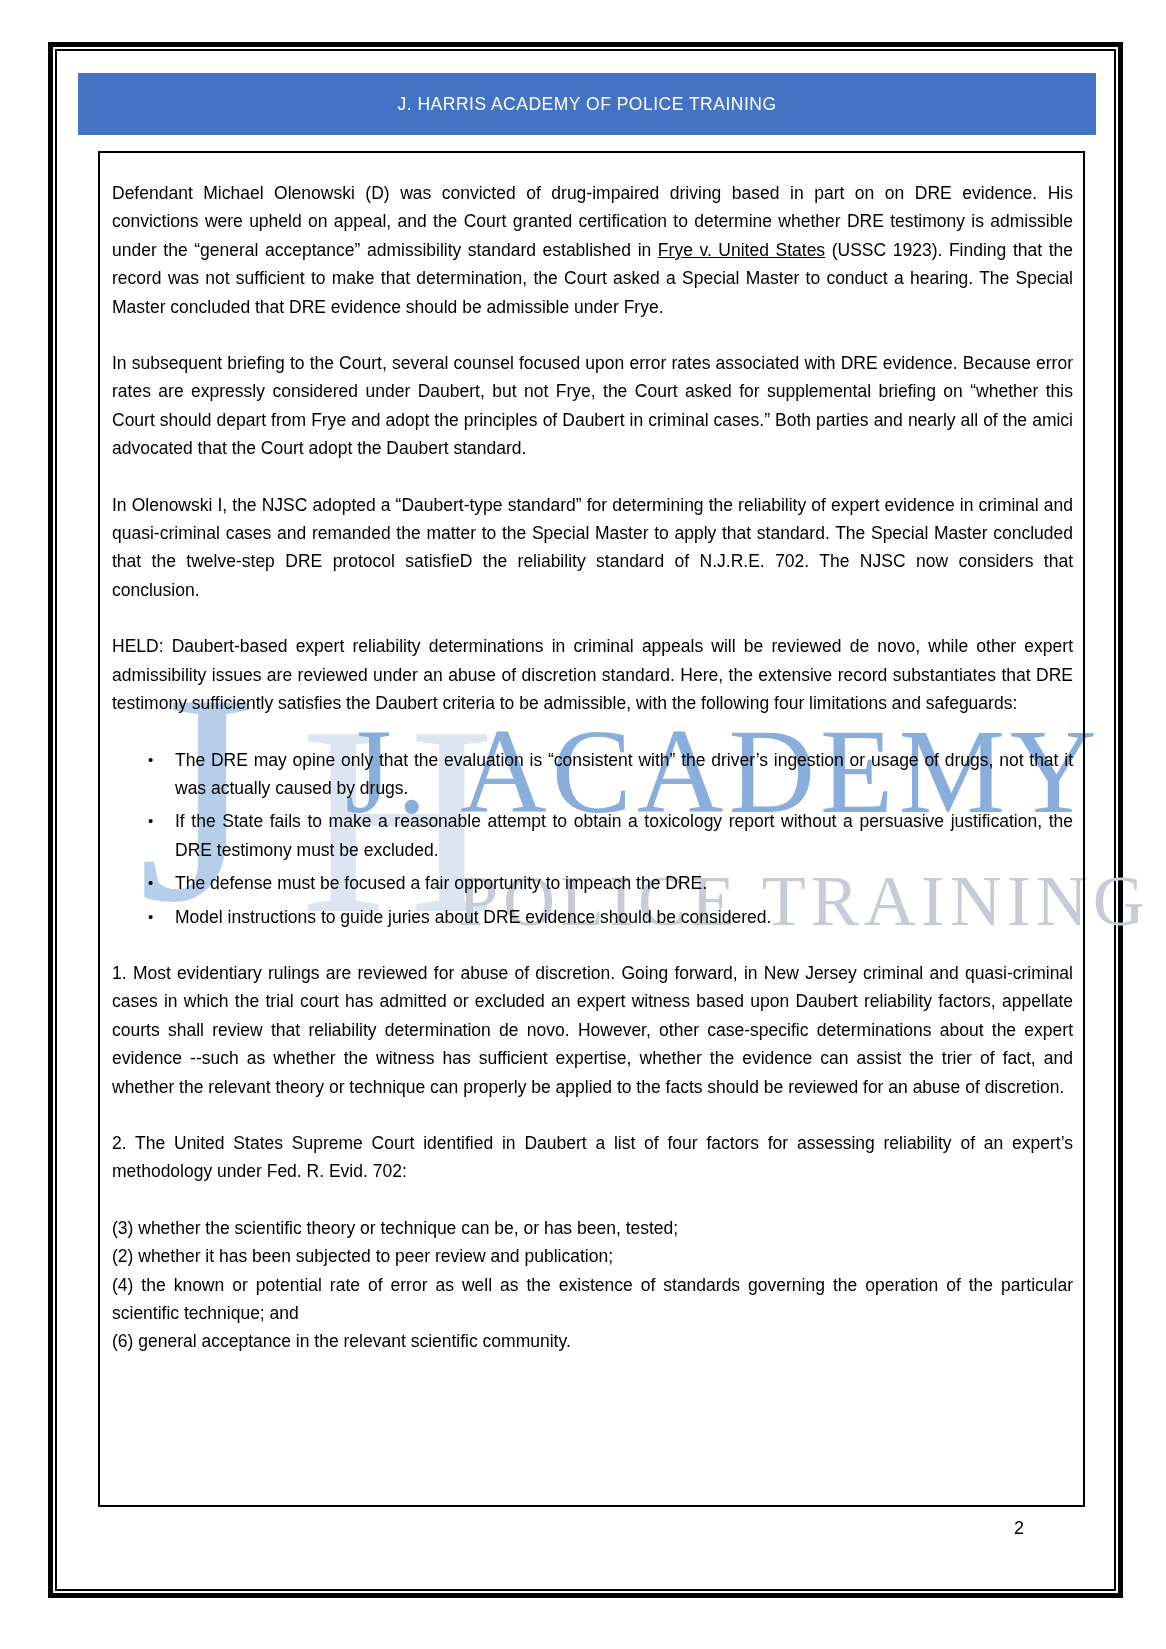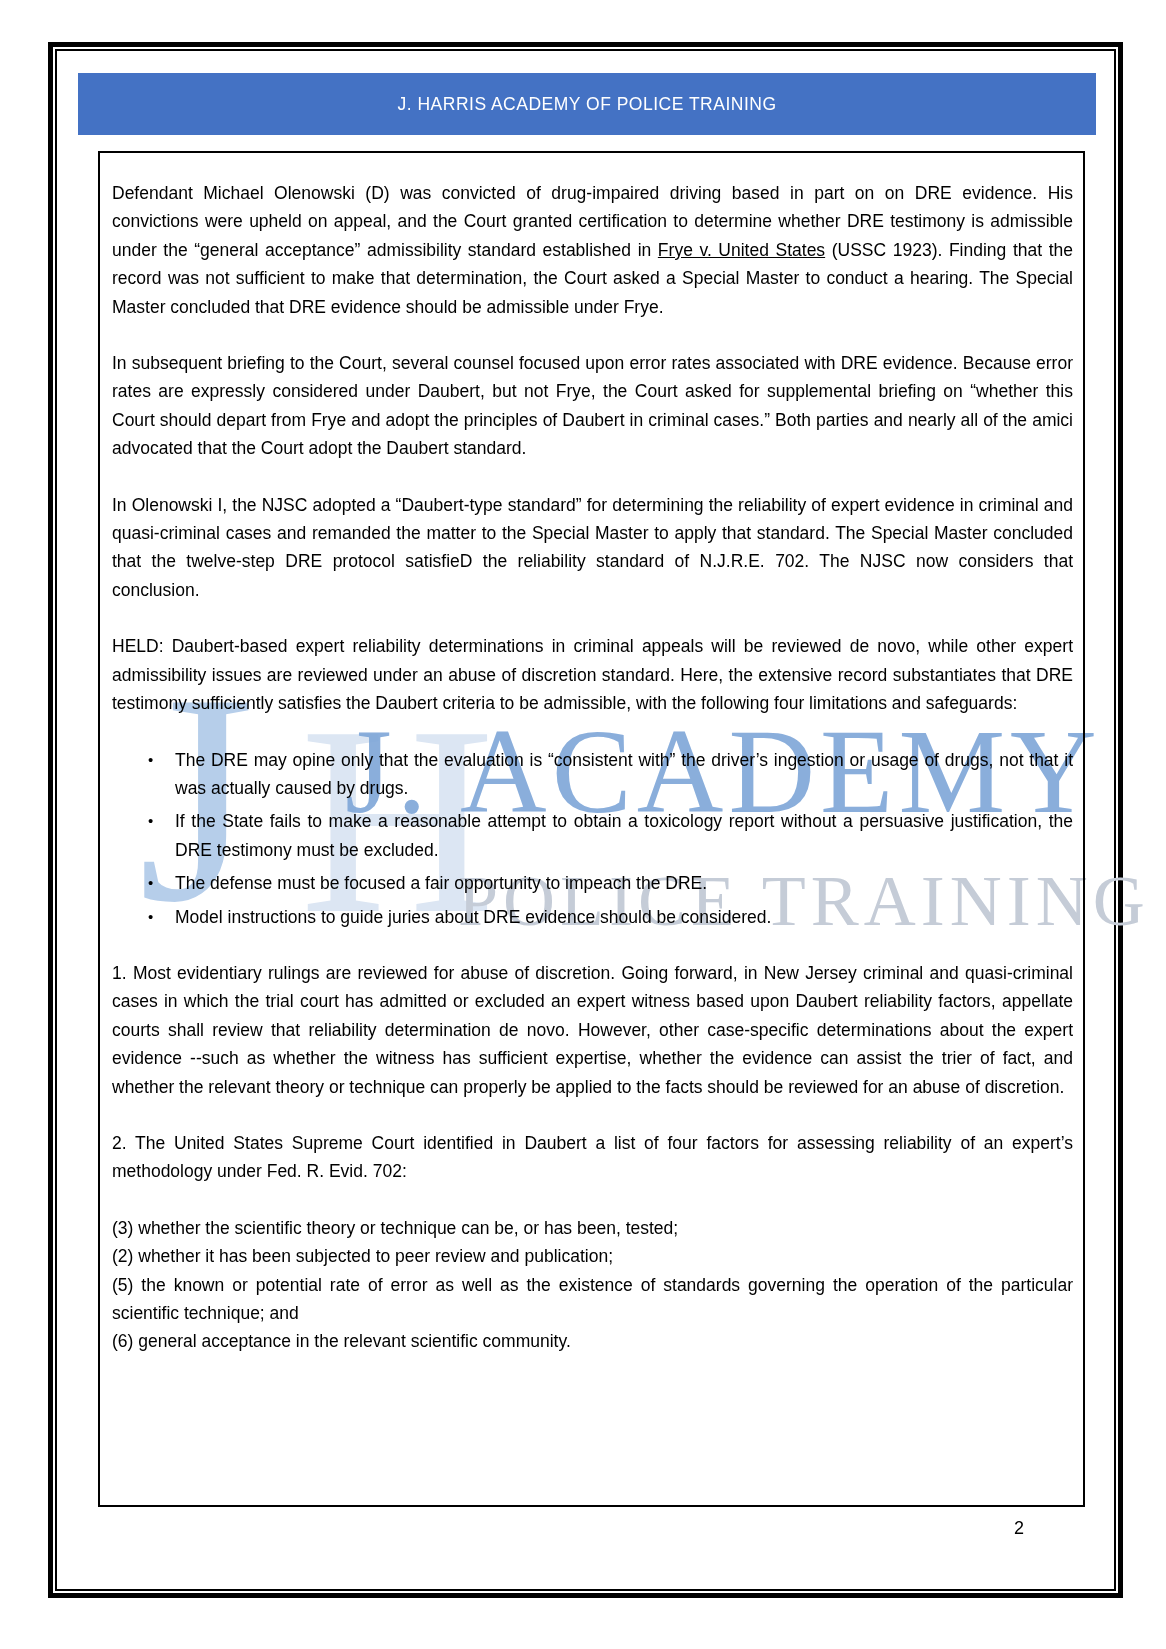--- a/index.html
+++ b/index.html
@@ -95,19 +95,19 @@
     </div>
   </div>
 
   <p class="para">1. Most evidentiary rulings are reviewed for abuse of discretion. Going forward, in New Jersey criminal and quasi-criminal cases in which the trial court has admitted or excluded an expert witness based upon Daubert reliability factors, appellate courts shall review that reliability determination de novo. However, other case-specific determinations about the expert evidence --such as whether the witness has sufficient expertise, whether the evidence can assist the trier of fact, and whether the relevant theory or technique can properly be applied to the facts should be reviewed for an abuse of discretion.</p>
 
   <p class="para">2. The United States Supreme Court identified in Daubert a list of four factors for assessing reliability of an expert’s methodology under Fed. R. Evid. 702:</p>
 
   <div>
     <div class="factor-line">(3) whether the scientific theory or technique can be, or has been, tested;</div>
     <div class="factor-line">(2) whether it has been subjected to peer review and publication;</div>
-    <div class="factor-line">(5) the known or potential rate of error as well as the existence of standards governing the operation of the particular scientific technique; and</div>
+    <div class="factor-line">(4) the known or potential rate of error as well as the existence of standards governing the operation of the particular scientific technique; and</div>
     <div class="factor-line">(6) general acceptance in the relevant scientific community.</div>
   </div>
 
 </div>
 
 <div class="page-number">2</div>
 
 </body></html>

